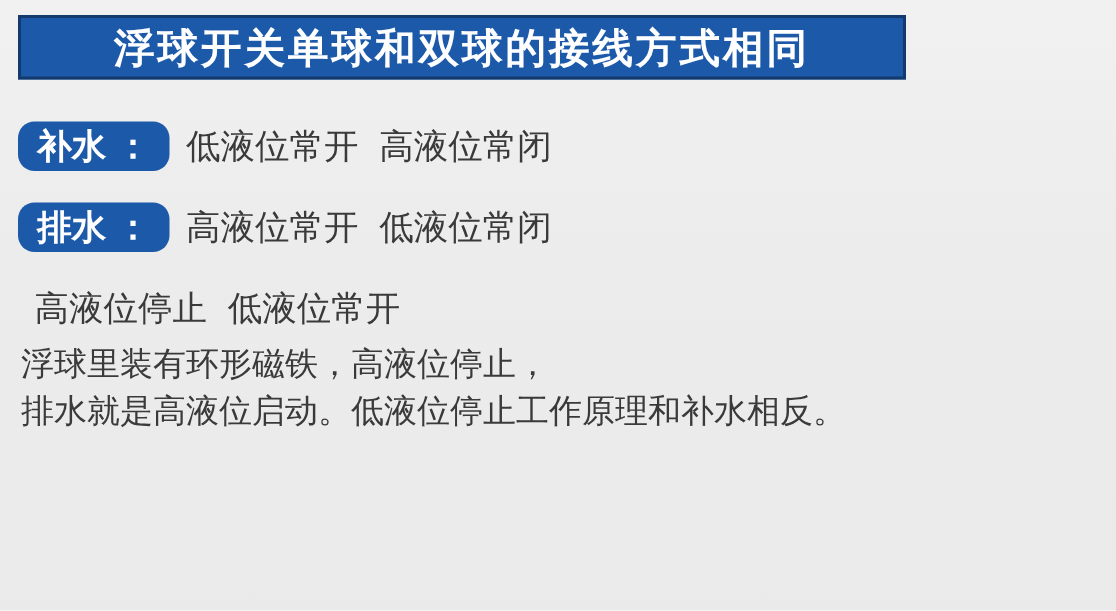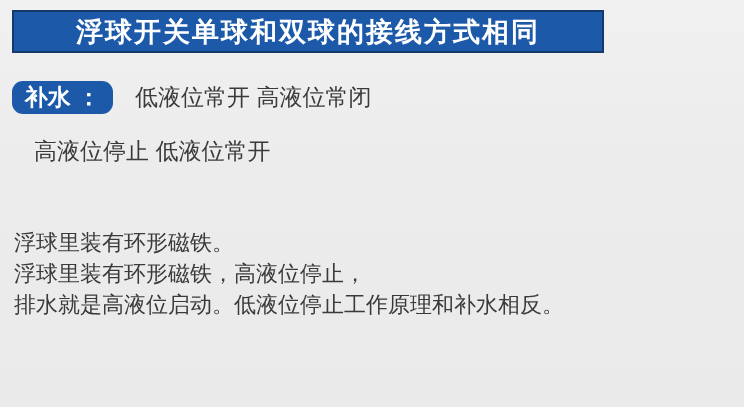--- a/index.html
+++ b/index.html
@@ -56,24 +56,25 @@
     color: #ffffff;
     font-size: 23px;
     font-weight: bold;
     display: flex;
     align-items: center;
     justify-content: center;
     white-space: nowrap;
     flex: 0 0 auto;
   }
   .rule-text {
-    margin-left: 22px;
+    margin-left: 11px;
     color: #3a3a3a;
     font-size: 23px;
     white-space: nowrap;
+    font-family: Liberation Mono, monospace;
   }
   .description {
     position: absolute;
     left: 14px;
     top: 227px;
     color: #3a3a3a;
     font-size: 22px;
     line-height: 31px;
   }
   .desc-line {
@@ -89,26 +90,29 @@
     <span class="header-title">浮球开关单球和双球的接线方式相同</span>
   </div>
 
   <div class="rules">
 
     <div class="rule-row">
       <span class="rule-badge">补水 ：</span>
       <span class="rule-text">低液位常开 高液位常闭</span>
     </div>
 
+    <div class="rule-row">
+      <span class="rule-badge">排水 ：</span>
+      <span class="rule-text">高液位常开 低液位常闭</span>
+    </div>
 
     <div class="rule-row">
       <span class="rule-text">高液位停止 低液位常开</span>
     </div>
 
   </div>
 
   <div class="description">
-    <div class="desc-line">浮球里装有环形磁铁。</div>
     <div class="desc-line">浮球里装有环形磁铁，高液位停止，</div>
     <div class="desc-line">排水就是高液位启动。低液位停止工作原理和补水相反。</div>
   </div>
 
 </div>
 
 </body></html>

